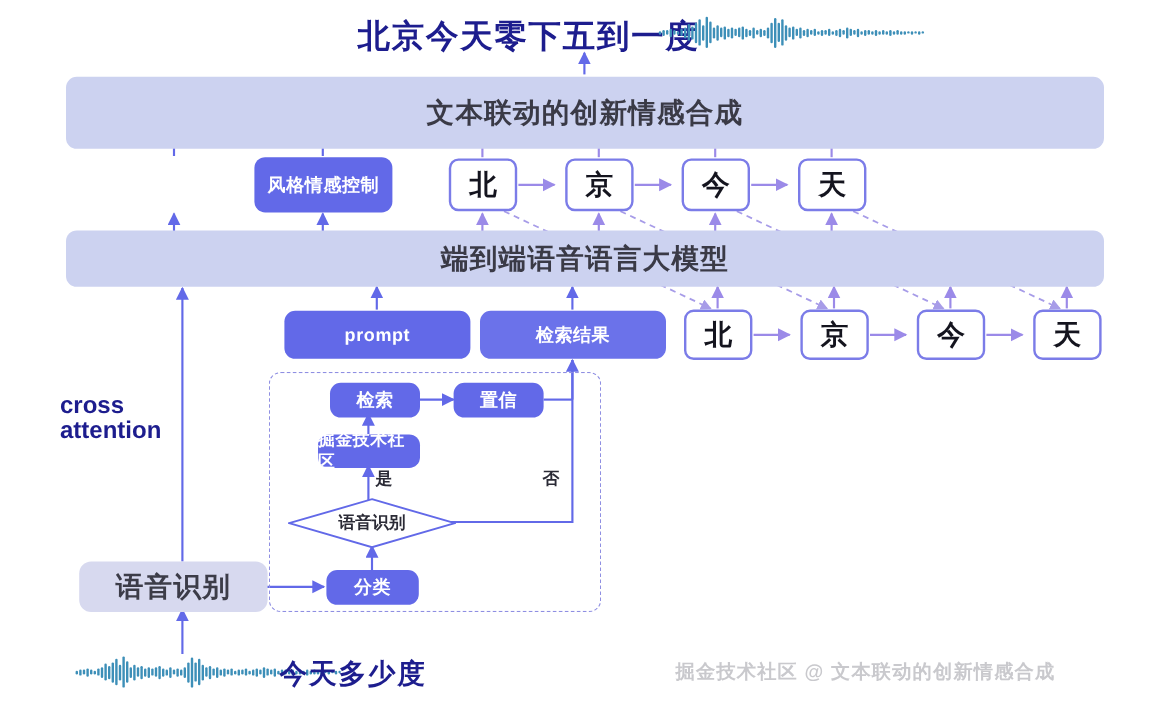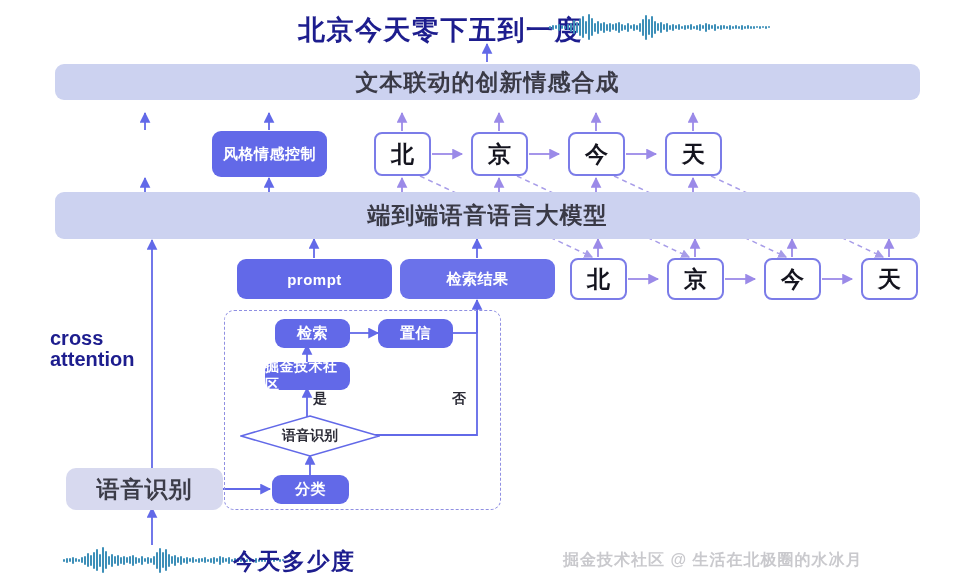--- a/index.html
+++ b/index.html
@@ -233,21 +233,21 @@
       <i style="height: 4px; background: rgb(61, 143, 184);"></i>
       <i style="height: 3px; background: rgb(61, 143, 184);"></i>
       <i style="height: 3px; background: rgb(61, 143, 184);"></i>
       <i style="height: 2px; background: rgb(61, 143, 184);"></i>
       <i style="height: 3px; background: rgb(61, 143, 184);"></i>
       <i style="height: 2px; background: rgb(61, 143, 184);"></i>
       <i style="height: 3px; background: rgb(61, 143, 184);"></i>
       <i style="height: 2px; background: rgb(61, 143, 184);"></i>
     </div>
 
-  <div class="node bar" style="left:55px;top:64px;width:865px;height:36px;">文本联动的创新情感合成</div>
+  <div class="node bar" style="left:55px;top:64px;width:865px;height:60px;">文本联动的创新情感合成</div>
 
   <div class="node chip" style="left:212px;top:131px;width:115px;height:46px;">风格情感控制</div>
 
   <div class="node token" style="left:374px;top:132px;width:57px;height:44px;">北</div>
   <div class="node token" style="left:471px;top:132px;width:57px;height:44px;">京</div>
   <div class="node token" style="left:568px;top:132px;width:57px;height:44px;">今</div>
   <div class="node token" style="left:665px;top:132px;width:57px;height:44px;">天</div>
 
   <div class="node bar" style="left:55px;top:192px;width:865px;height:47px;">端到端语音语言大模型</div>
 
@@ -351,15 +351,15 @@
       <i style="height: 3px; background: rgb(61, 143, 184);"></i>
       <i style="height: 3px; background: rgb(61, 143, 184);"></i>
       <i style="height: 2px; background: rgb(61, 143, 184);"></i>
       <i style="height: 3px; background: rgb(61, 143, 184);"></i>
       <i style="height: 2px; background: rgb(61, 143, 184);"></i>
       <i style="height: 3px; background: rgb(61, 143, 184);"></i>
       <i style="height: 2px; background: rgb(61, 143, 184);"></i>
     </div>
   <div class="txt asrtext" style="left:233px;top:546px;">今天多少度</div>
 
-  <div class="txt watermark" style="left:563px;top:550px;">掘金技术社区 @ 生活在北极圈的水冰月</div>
+  <div class="txt watermark" style="left:563px;top:550px;">掘金技术社区 @ 文本联动的创新情感合成</div>
 
 </div>
 
 </body></html>

